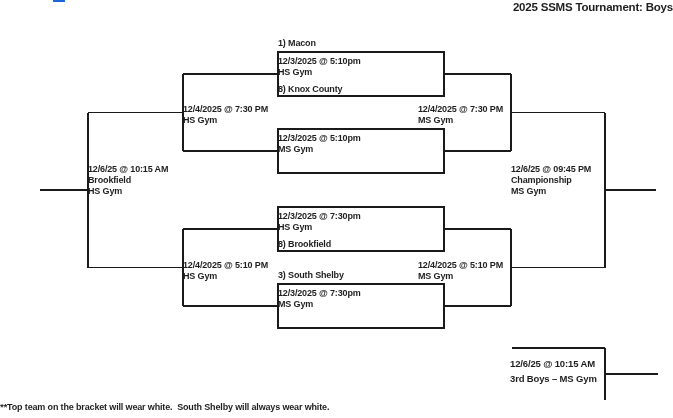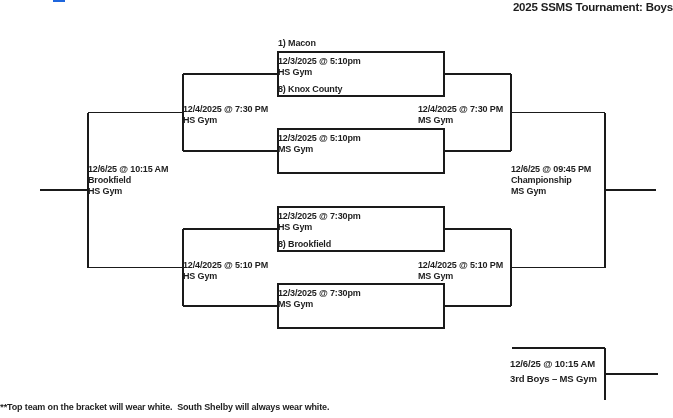--- a/index.html
+++ b/index.html
@@ -80,20 +80,21 @@
     <div>12/3/2025 @ 5:10pm</div>
     <div>MS Gym</div>
   </div>
 
   <div class="txt" style="left:278px;top:211px;width:140px">
     <div>12/3/2025 @ 7:30pm</div>
     <div>HS Gym</div>
   </div>
   <div class="txt" style="left:278px;top:239px;width:140px">8) Brookfield</div>
 
+  <div class="txt" style="left:278px;top:270px;width:140px">3) South Shelby</div>
   <div class="txt" style="left:278px;top:288px;width:140px">
     <div>12/3/2025 @ 7:30pm</div>
     <div>MS Gym</div>
   </div>
 
   <div class="txt" style="left:183px;top:104px;width:92px">
     <div>12/4/2025 @ 7:30 PM</div>
     <div>HS Gym</div>
   </div>
   <div class="txt" style="left:183px;top:260px;width:92px">

